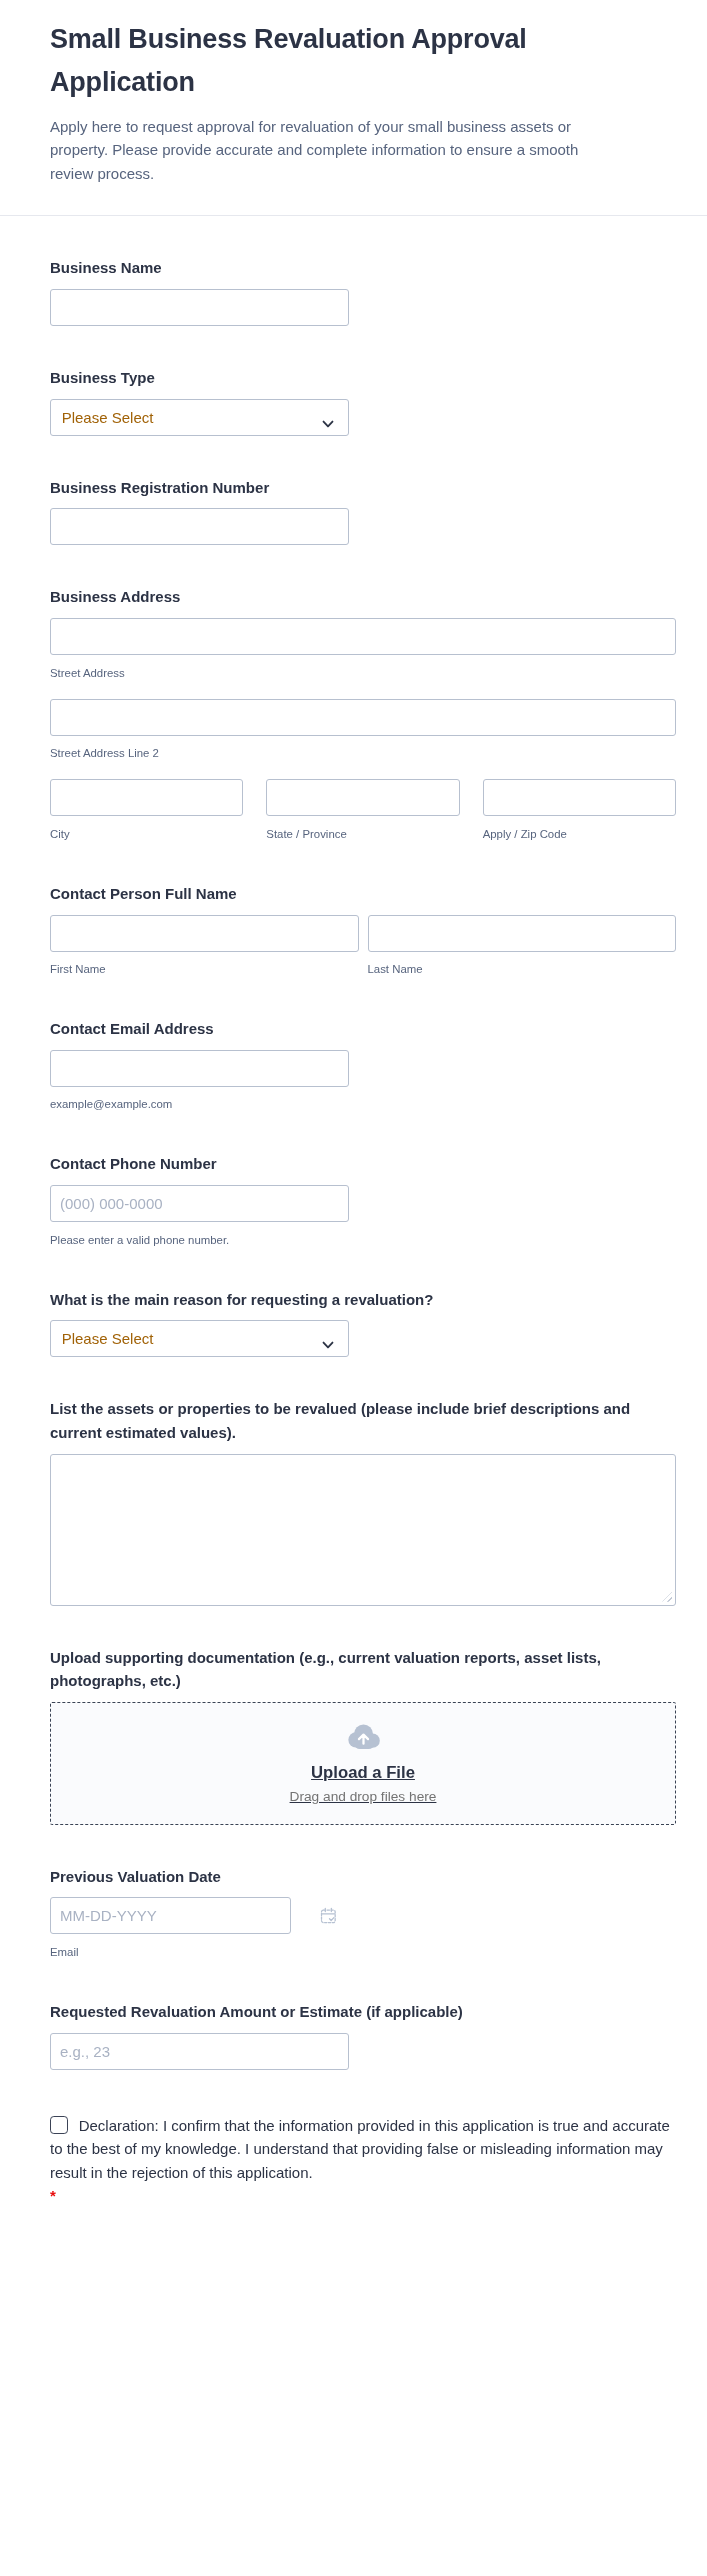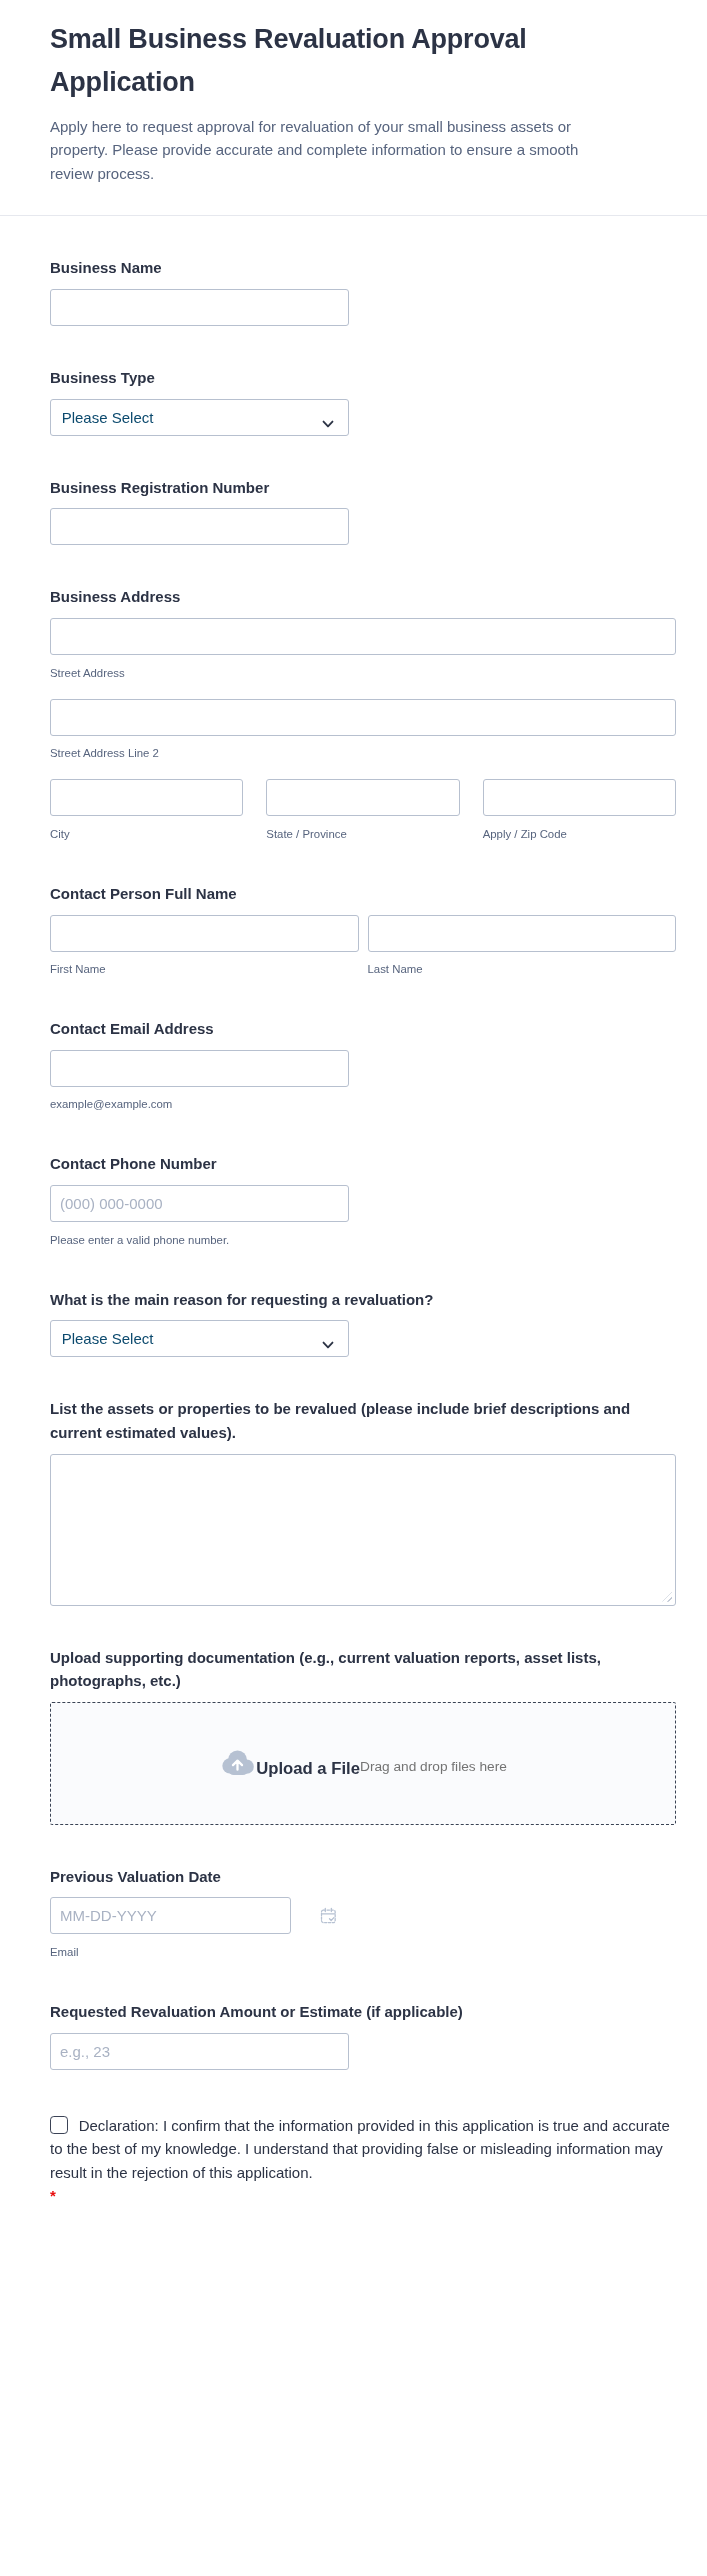--- a/index.html
+++ b/index.html
@@ -47,39 +47,40 @@
   .row-2 .col { flex: 1 1 0; }
   .row-3 { display: flex; gap: 23px; justify-content: flex-end; }
   .row-3 .col { flex: 1 1 0; }
   .row-2 .input, .row-3 .input { width: 100%; }
 
   
   .select-box {
     position: relative; width: 299px; height: 37px;
     display: flex; align-items: center; padding: 0 33px 0 10.7px; cursor: pointer;
   }
-  .select-placeholder { color: #0c4a6e; font-size: 15px; }
+  .select-placeholder { color: #a16207; font-size: 15px; }
   .select-chevron { position: absolute; right: 13.7px; top: 14.5px; }
 
   
   .textarea-wrap { position: relative; width: 626px; }
   .textarea { width: 626px; height: 152px; resize: none; padding: 9px 10.7px; display: block; }
   .resize-handle {
     position: absolute; right: 3.8px; bottom: 3.8px; width: 10px; height: 10px;
     background: repeating-linear-gradient(135deg, transparent 0 2.3px, #c3cad6 2.3px 3.8px);
     clip-path: polygon(100% 0, 100% 100%, 0 100%);
     cursor: nwse-resize;
   }
 
   
   .dropzone {
     margin-top: 9px; width: 626px; height: 123px;
     background: #fafbfd; border: 0.8px dashed #3a4354; border-radius: 2.3px;
-    display: flex; flex-direction: row; align-items: center; justify-content: center;
+    display: flex; flex-direction: column; align-items: center; justify-content: center;
     cursor: pointer;
+    text-decoration: underline;
   }
   .cloud-icon { margin-top: 1.5px; }
   .upload-title { margin-top: 10.7px; font-size: 16.7px; font-weight: 700; color: #2c3345; }
   .upload-hint { margin-top: 6px; font-size: 13.7px; color: #737373; }
 
   
   .date-wrap { position: relative; width: 299px; }
   .date-wrap .input { width: 241px; padding-right: 37px; }
   .calendar-icon { position: absolute; right: 12px; top: 10px; pointer-events: none; }
 

